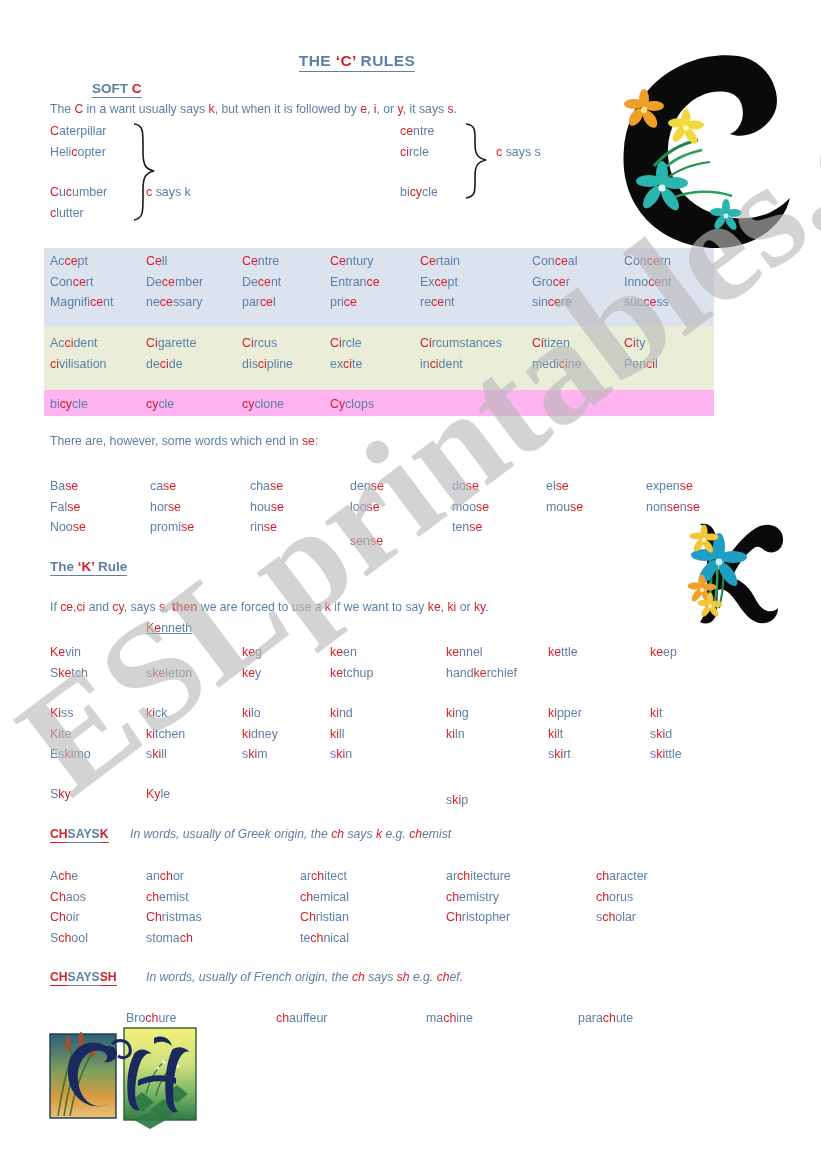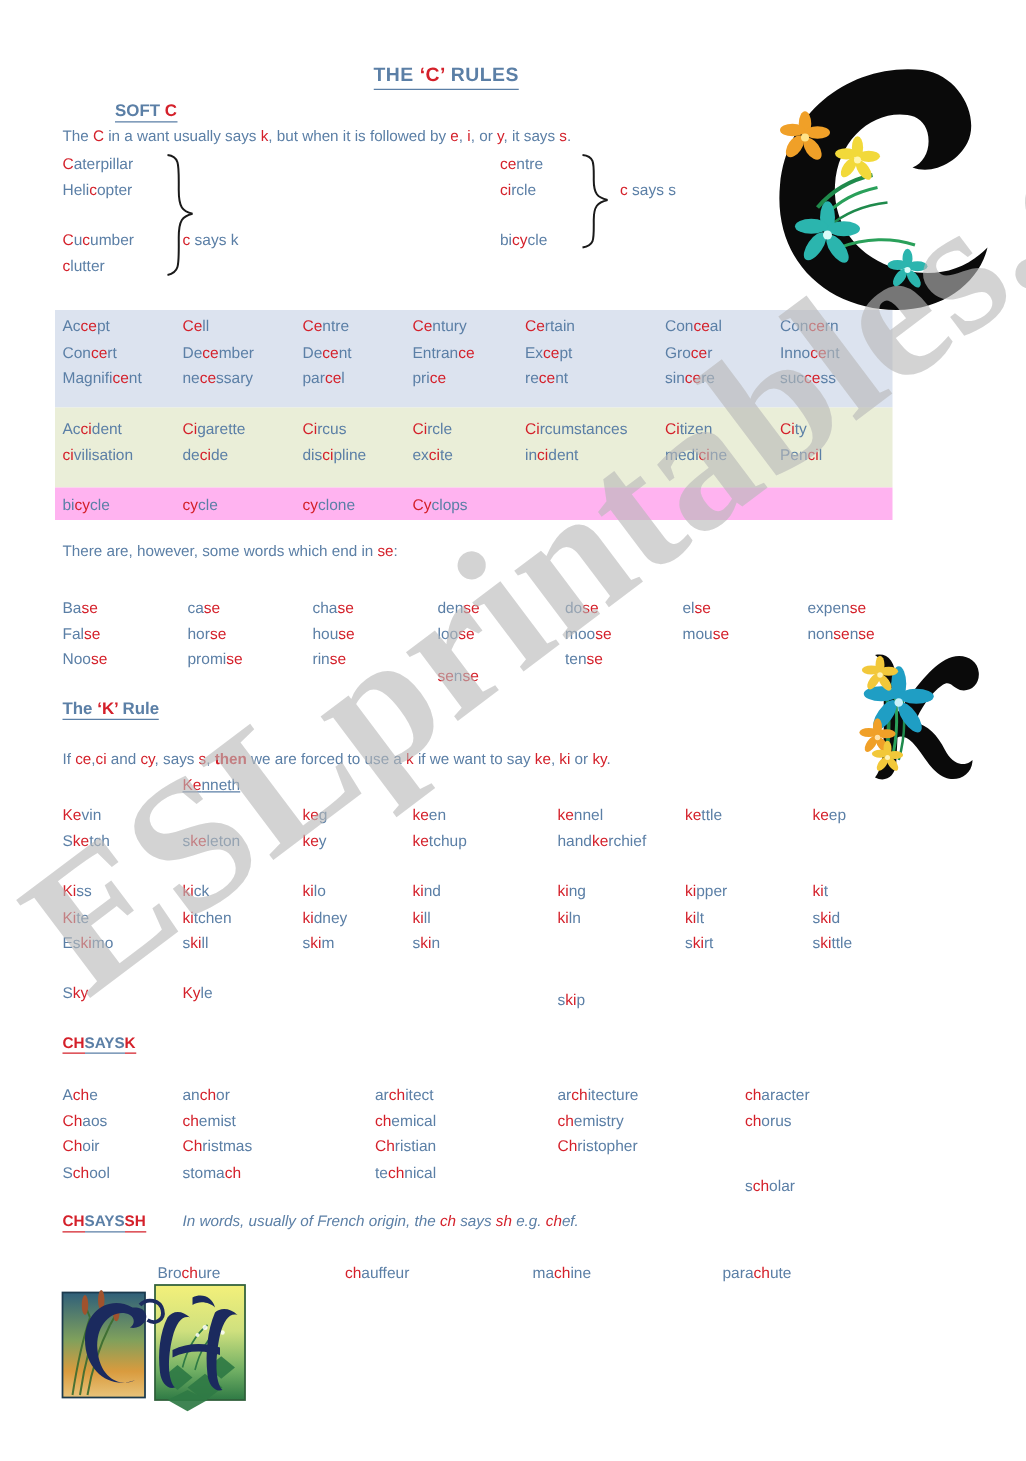--- a/index.html
+++ b/index.html
@@ -219,36 +219,39 @@
       <div class="cell" style="left: 446px; top: 747px; margin-top: 46px;">s<span class="rd">ki</span>p</div>
       <div class="cell" style="left: 548px; top: 747px;">s<span class="rd">ki</span>rt</div>
       <div class="cell" style="left: 650px; top: 747px;">s<span class="rd">ki</span>ttle</div>
       <div class="cell" style="left: 50px; top: 787px;">S<span class="rd">ky</span></div>
       <div class="cell" style="left: 146px; top: 787px;"><span class="rd">Ky</span>le</div>
     </div>
 
   <div class="chhead" style="left:50px;top:827px;">
     <span class="seg ur red">CH</span><span class="seg ub blue">SAYS</span><span class="seg ur red">K</span>
   </div>
+  <div class="chnote" style="left:130px;top:827px;">
+    <span>In words, usually of Greek origin, the </span><span class="red">ch</span><span> says </span><span class="red">k</span><span> e.g. </span><span class="sw"><span class="rd">ch</span>emist</span>
+  </div>
   <div id="chk-cells">
       <div class="cell" style="left: 50px; top: 869px;">A<span class="rd">ch</span>e</div>
       <div class="cell" style="left: 146px; top: 869px;">an<span class="rd">ch</span>or</div>
       <div class="cell" style="left: 300px; top: 869px;">ar<span class="rd">ch</span>itect</div>
       <div class="cell" style="left: 446px; top: 869px;">ar<span class="rd">ch</span>itecture</div>
       <div class="cell" style="left: 596px; top: 869px;"><span class="rd">ch</span>aracter</div>
       <div class="cell" style="left: 50px; top: 889.5px;"><span class="rd">Ch</span>aos</div>
       <div class="cell" style="left: 146px; top: 889.5px;"><span class="rd">ch</span>emist</div>
       <div class="cell" style="left: 300px; top: 889.5px;"><span class="rd">ch</span>emical</div>
       <div class="cell" style="left: 446px; top: 889.5px;"><span class="rd">ch</span>emistry</div>
       <div class="cell" style="left: 596px; top: 889.5px;"><span class="rd">ch</span>orus</div>
       <div class="cell" style="left: 50px; top: 910px;"><span class="rd">Ch</span>oir</div>
       <div class="cell" style="left: 146px; top: 910px;"><span class="rd">Ch</span>ristmas</div>
       <div class="cell" style="left: 300px; top: 910px;"><span class="rd">Ch</span>ristian</div>
       <div class="cell" style="left: 446px; top: 910px;"><span class="rd">Ch</span>ristopher</div>
-      <div class="cell" style="left: 596px; top: 910px; margin-top: 32px;">s<span class="rd">ch</span>olar</div>
+      <div class="cell" style="left: 596px; top: 910px;">s<span class="rd">ch</span>olar</div>
       <div class="cell" style="left: 50px; top: 930.5px;">S<span class="rd">ch</span>ool</div>
       <div class="cell" style="left: 146px; top: 930.5px;">stoma<span class="rd">ch</span></div>
       <div class="cell" style="left: 300px; top: 930.5px;">te<span class="rd">ch</span>nical</div>
     </div>
 
   <div class="chhead" style="left:50px;top:970px;">
     <span class="seg ur red">CH</span><span class="seg ub blue">SAYS</span><span class="seg ur red">SH</span>
   </div>
   <div class="chnote" style="left:146px;top:970px;">
     <span>In words, usually of French origin, the </span><span class="red">ch</span><span> says </span><span class="red">sh</span><span> e.g. </span><span class="sw"><span class="rd">ch</span>ef</span><span>.</span>

